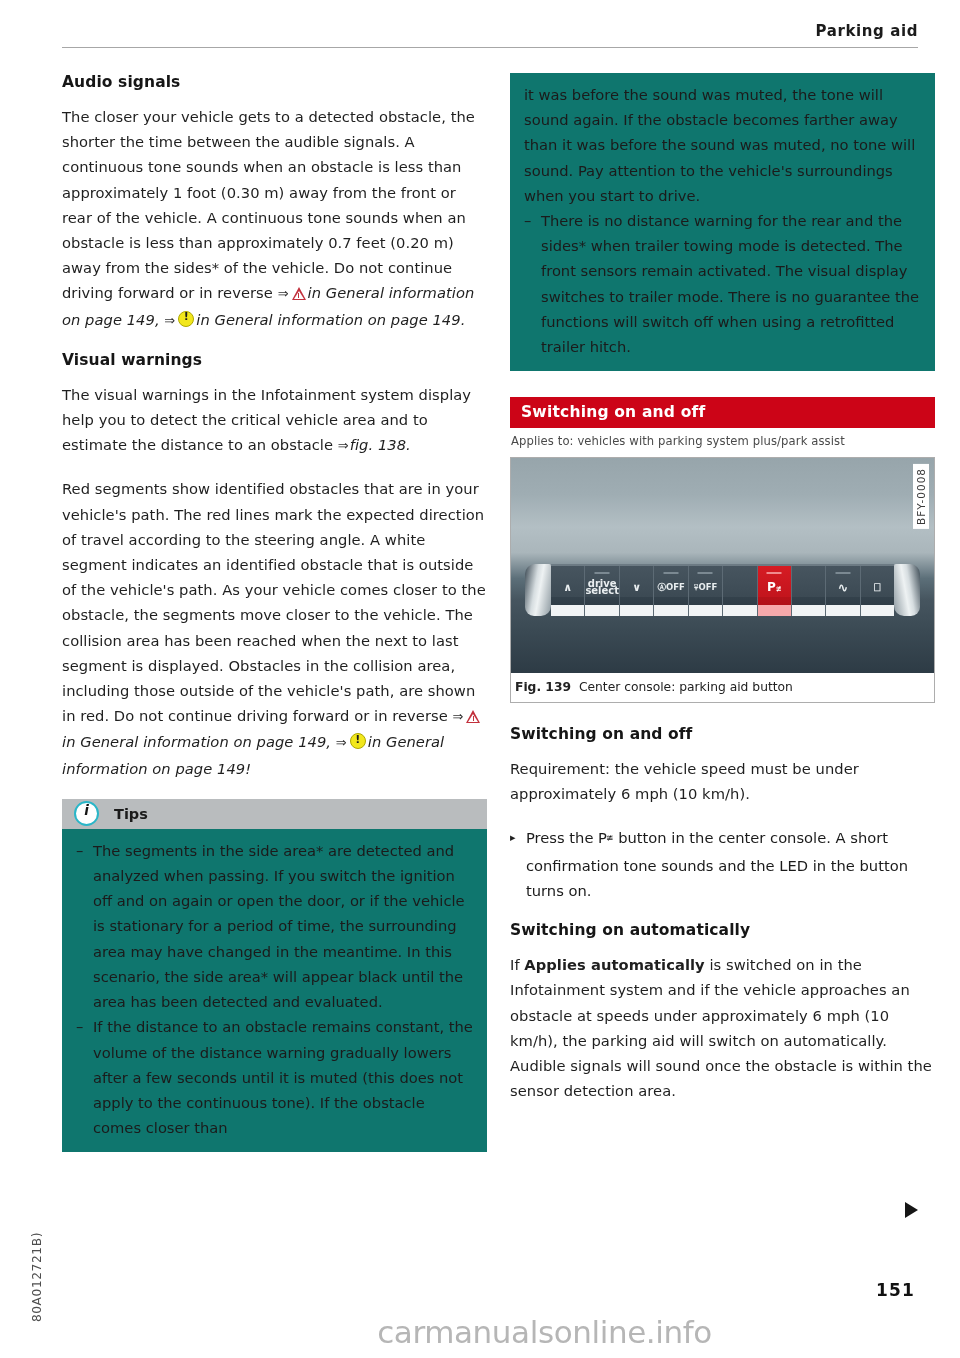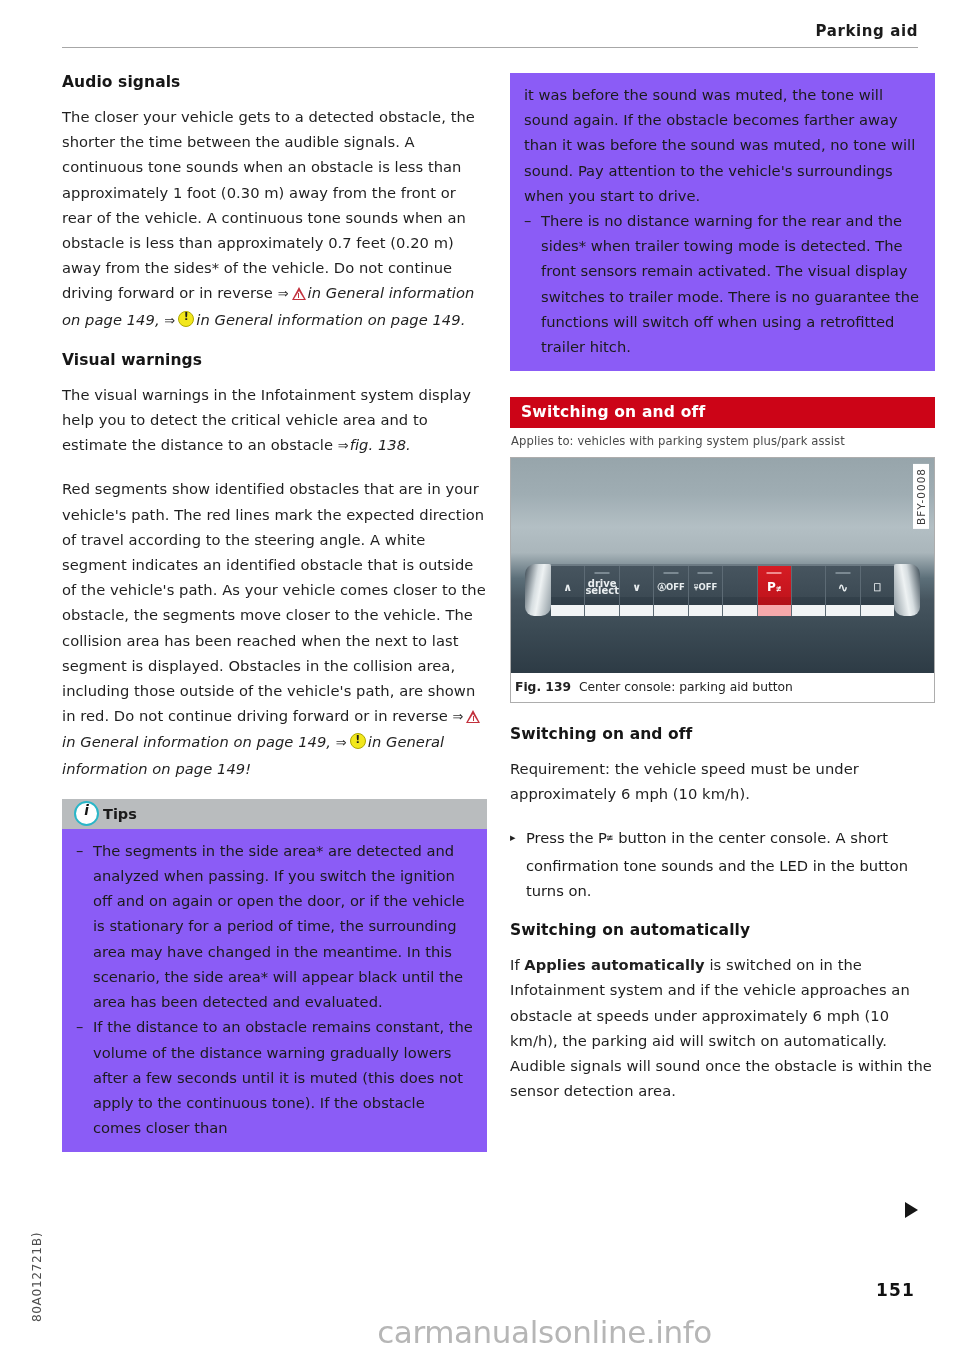--- a/index.html
+++ b/index.html
@@ -131,30 +131,30 @@
   .ico-pbtn .waves {
     font-size: 9px;
     letter-spacing: -1px;
     position: relative;
     top: -2px;
     left: -1px;
   }
 
   
   .greybox {
-    background: #8b5cf6;
+    background: #0f766e;
     padding: 0;
   }
   .greybox .bar {
     background: #b9bcbe;
     height: 30px;
     display: flex;
     align-items: center;
     padding-left: 12px;
-    gap: 4px;
+    gap: 15px;
   }
   .greybox .bar .label {
     font-size: 14.5px;
     font-weight: bold;
     color: #1b1b1b;
   }
   .ico-tip {
     width: 21px; height: 21px;
     border-radius: 50%;
     background: #ffffff;

